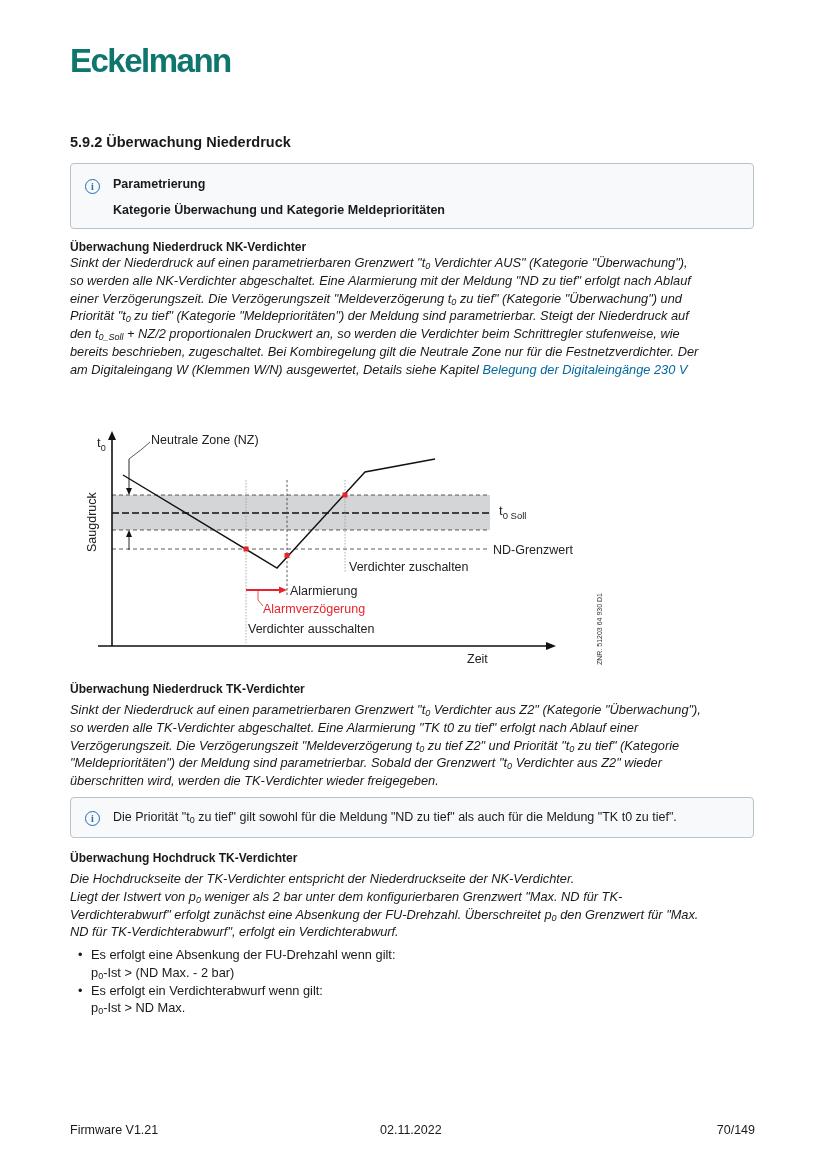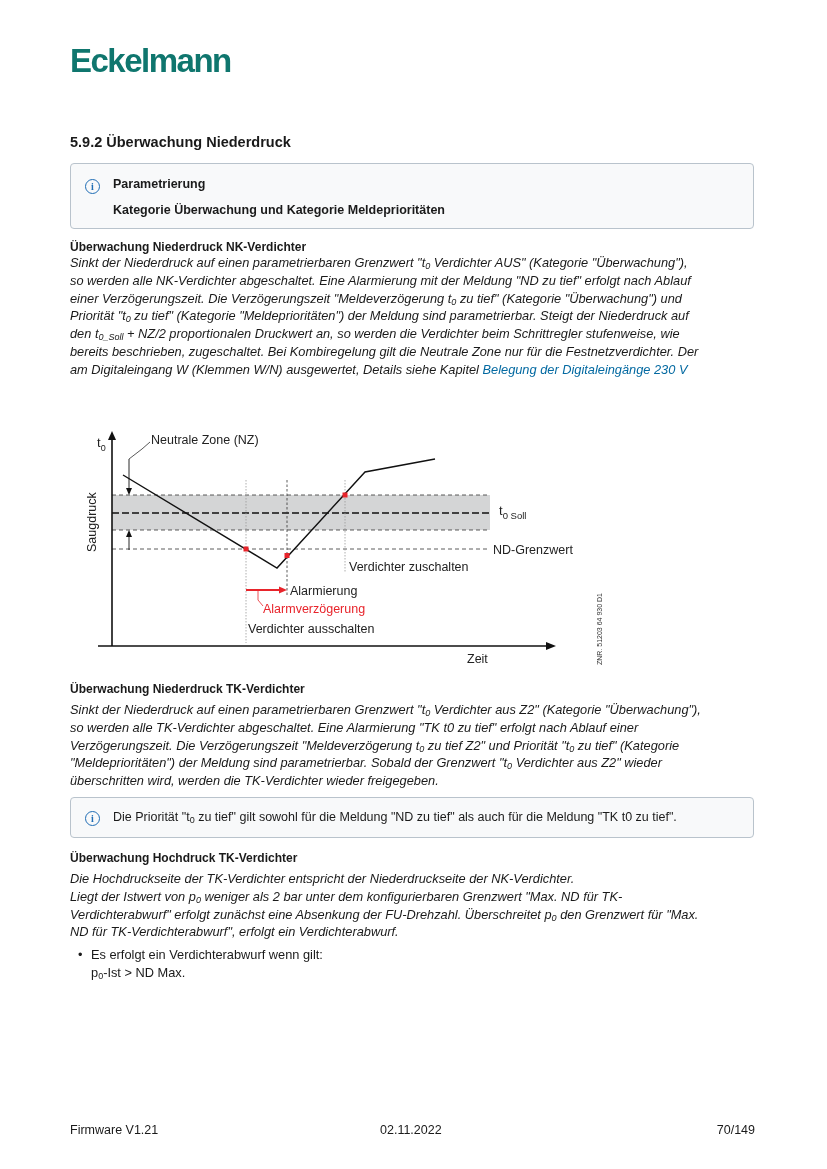--- a/index.html
+++ b/index.html
@@ -119,20 +119,24 @@
 <div class="h3" style="top:851px;">Überwachung Hochdruck TK-Verdichter</div>
 <div class="para" style="top:870px;">
   <span class="ln"><span>Die Hochdruckseite der TK-Verdichter entspricht der Niederdruckseite der NK-Verdichter.</span></span>
   <span class="ln"><span>Liegt der Istwert von p</span><sub>0</sub><span> weniger als 2 bar unter dem konfigurierbaren Grenzwert "Max. ND für TK-</span></span>
   <span class="ln"><span>Verdichterabwurf" erfolgt zunächst eine Absenkung der FU-Drehzahl. Überschreitet p</span><sub>0</sub><span> den Grenzwert für "Max.</span></span>
   <span class="ln"><span>ND für TK-Verdichterabwurf", erfolgt ein Verdichterabwurf.</span></span>
 </div>
 
 <div class="bullets">
   <div class="b">
+    <div>Es erfolgt eine Absenkung der FU-Drehzahl wenn gilt:</div>
+    <div><span>p</span><sub>0</sub><span>-Ist &gt; (ND Max. - 2 bar)</span></div>
+  </div>
+  <div class="b">
     <div>Es erfolgt ein Verdichterabwurf wenn gilt:</div>
     <div><span>p</span><sub>0</sub><span>-Ist &gt; ND Max.</span></div>
   </div>
 </div>
 
 <div class="footer" style="left:70px;">Firmware V1.21</div>
 <div class="footer" style="left:380px;">02.11.2022</div>
 <div class="footer" style="right:72px;">70/149</div>
 
 </body></html>

